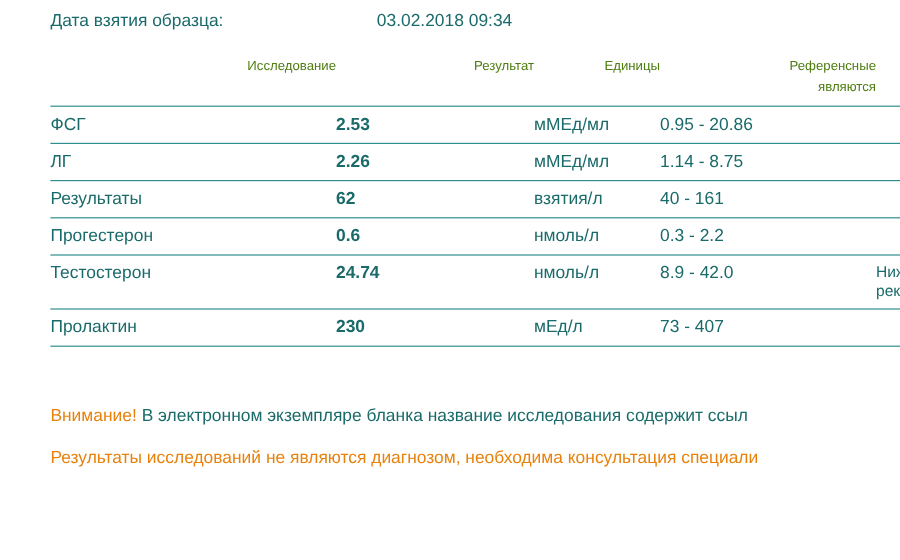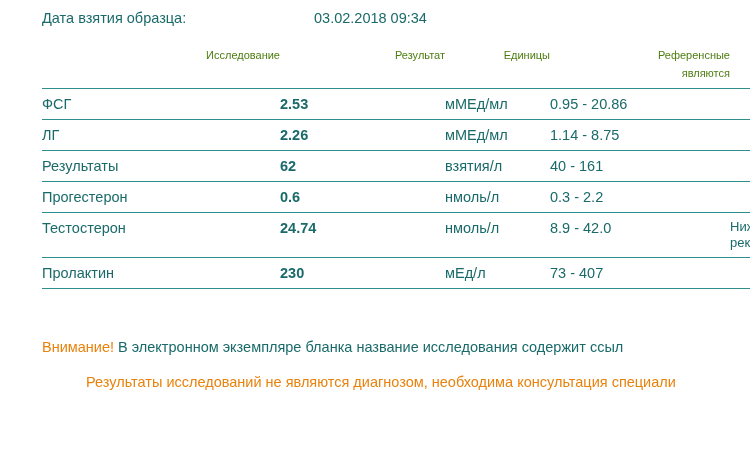--- a/index.html
+++ b/index.html
@@ -110,21 +110,20 @@
   .note-link {
     color: #1a6a6a;
     text-decoration: underline;
   }
   .note-orange {
     color: #e8820c;
     font-size: 14.5px;
     line-height: 21px;
     margin-top: 14px;
     white-space: nowrap;
-    margin-left: 44px;
   }
 </style>
 </head>
 <body>
 
 <div class="page">
 
   <table class="meta">
     <tbody>
       <tr>

